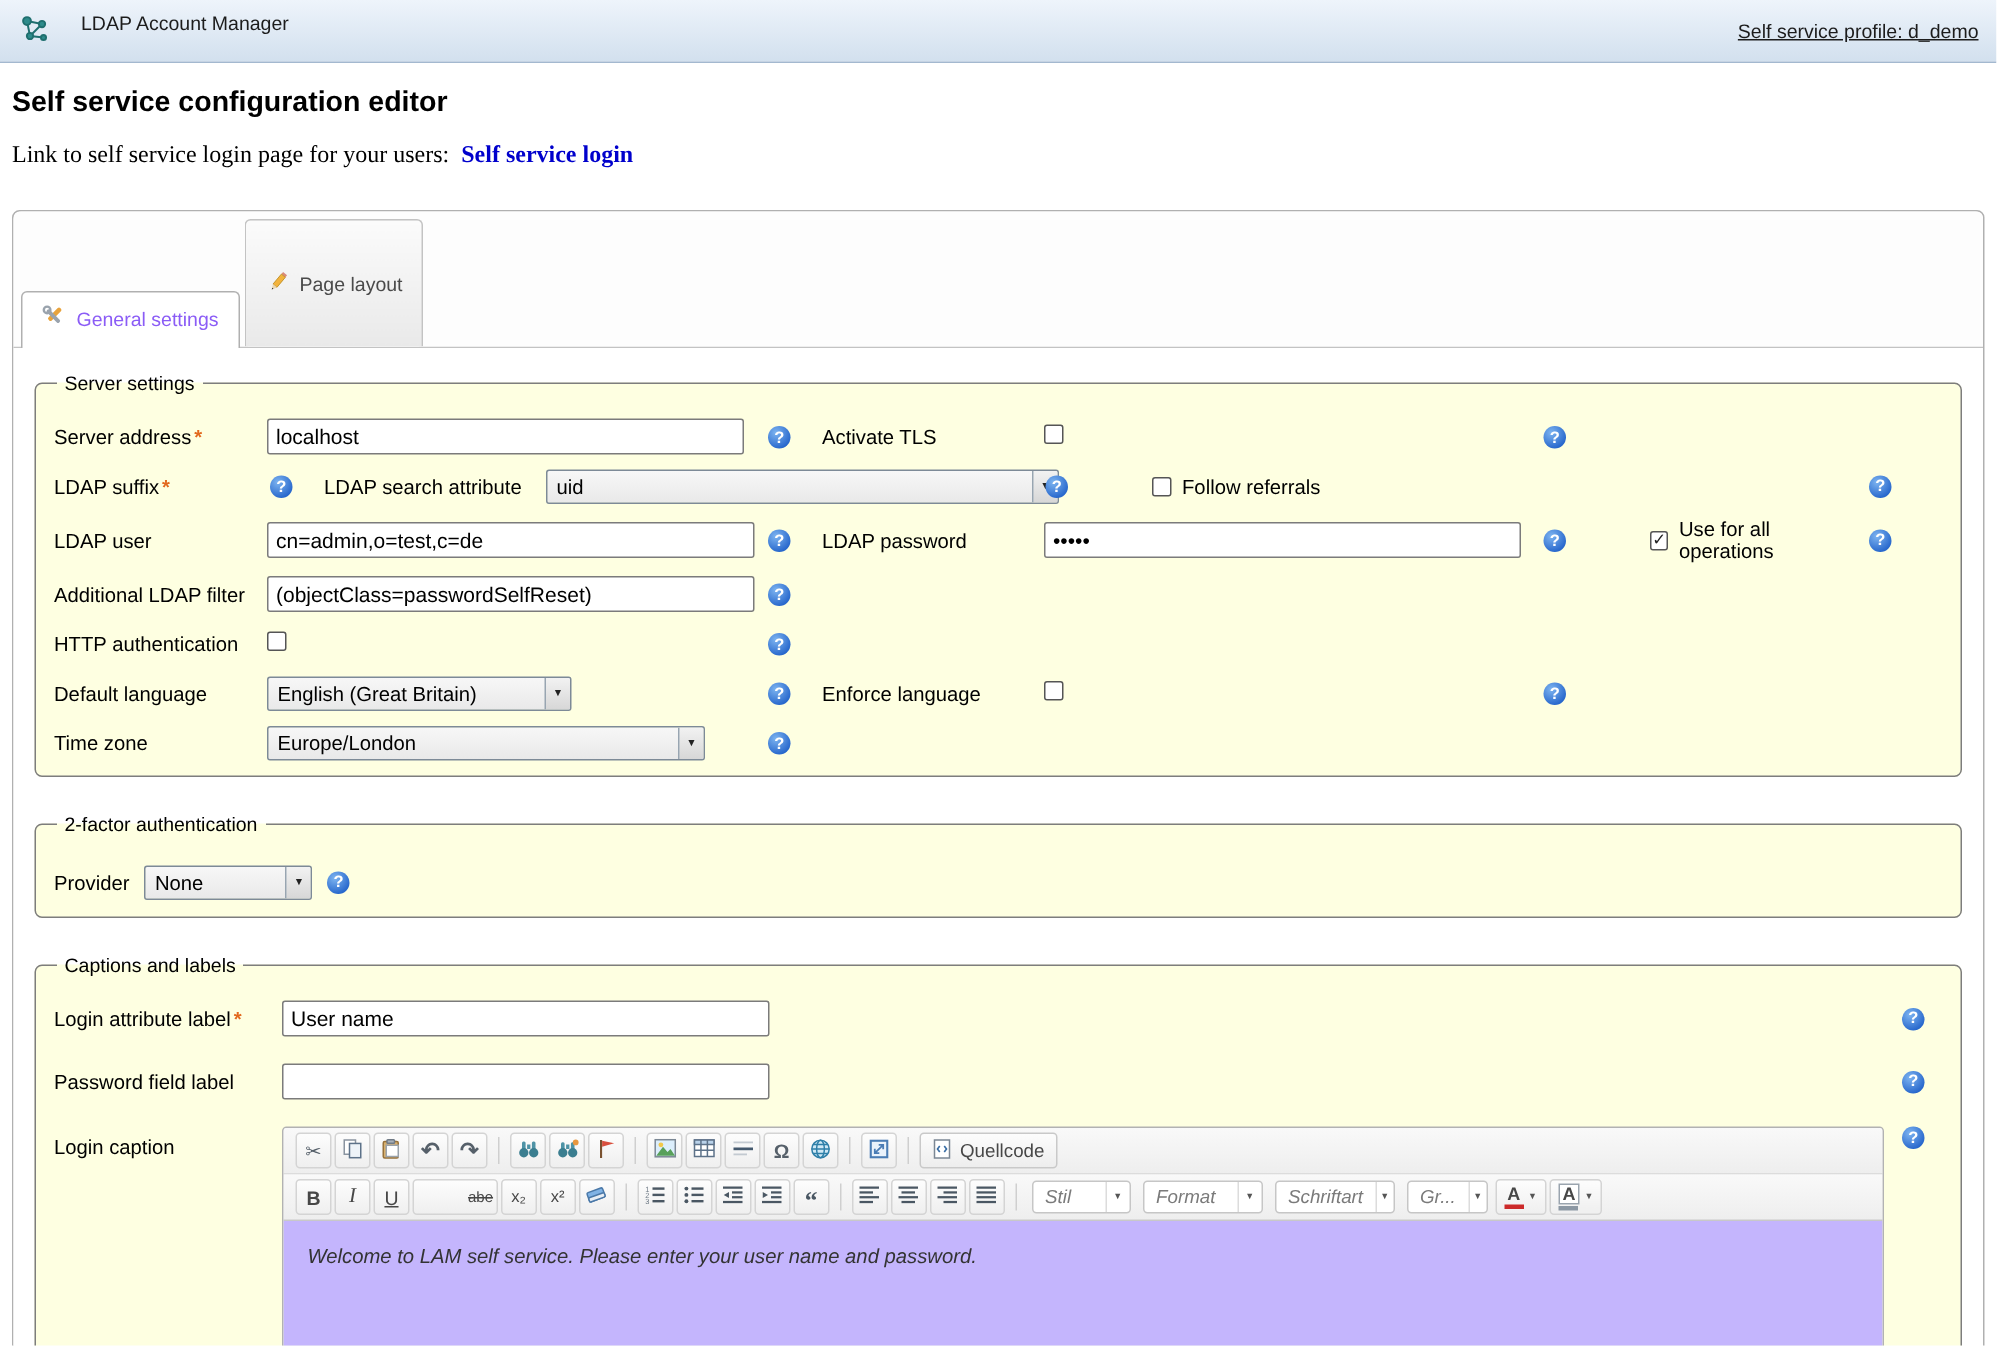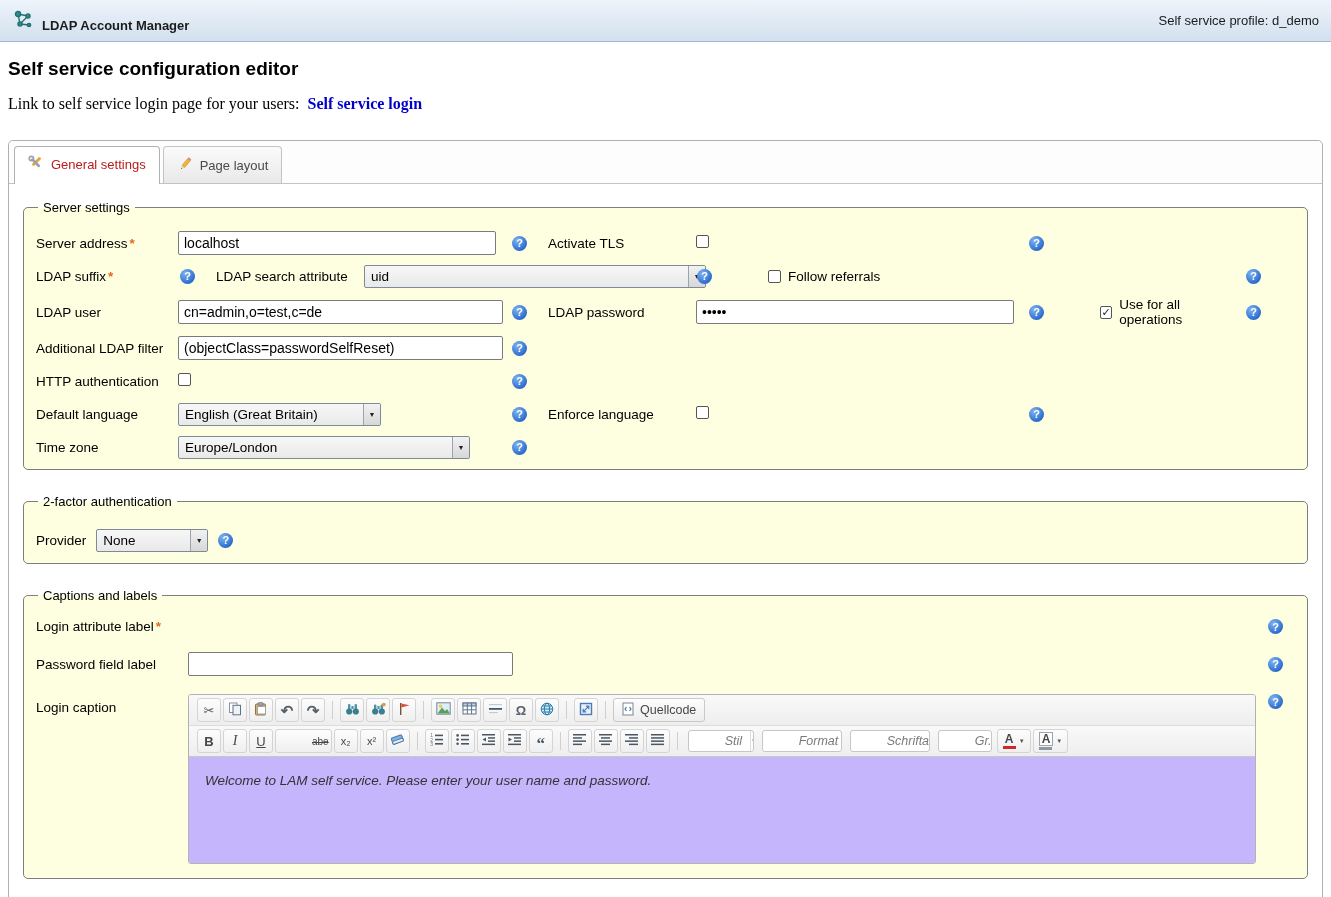--- a/index.html
+++ b/index.html
@@ -3,37 +3,37 @@
 <meta charset="utf-8">
 <style>
   * { box-sizing: border-box; margin: 0; padding: 0; }
   html,body { width:1331px; height:897px; overflow:hidden; background:#fff;
     font-family:"Liberation Sans", sans-serif; color:#000; }
 
   
   .topbar { height:42px; display:flex; align-items:center; justify-content:space-between;
     padding:0 12px; background:linear-gradient(#eef4fb,#d2e0ee);
     border-bottom:1px solid #a3b8cf; }
-  .brand { display:flex; align-items:flex-end; gap:8px; font-size:13px; color:#1c1c1c;font-weight:bold; }
-  .profile-txt { font-size:13px; color:#1c1c1c; }
+  .brand { display:flex; align-items:flex-start; gap:20px; font-size:13px; color:#1c1c1c; }
+  .profile-txt { font-size:13px; color:#1c1c1c;text-decoration:underline; }
 
   
   h1.page-title { font-size:19px; font-weight:bold; margin:16px 0 0 8px; color:#000; }
   .login-line { font-family:"Liberation Serif", serif; font-size:16px; margin:15px 0 27px 8px; }
   .login-line a { color:#0000cc; font-weight:bold; text-decoration:none; margin-left:4px; }
 
   
   .tabs-widget { margin:0 8px; border:1px solid #b0b0b0; border-radius:5px 5px 0 0; background:#fff; }
   .tabnav { display:flex; gap:3px; padding:5px 5px 0 5px; background:#fdfdfd;
     border-bottom:1px solid #c3c3c3; border-radius:5px 5px 0 0; }
   .tab { display:inline-flex; align-items:center; gap:7px; padding:8px 13px 7px;
     border:1px solid #c3c3c3; border-bottom:none; border-radius:4px 4px 0 0;
     background:linear-gradient(#fbfbfb,#e9e9e9); color:#4a4a4a; font-size:13px; cursor:pointer; }
-  .tab.active { background:#fff; margin-bottom:-1px; padding-bottom:10px; color:#b91c1c;
-    border-color:#b0b0b0; }
+  .tab.active { background:#fff; margin-bottom:-1px; padding-bottom:10px; color:#8b5cf6;
+    border-color:#b0b0b0;margin-top:48px; }
   .tabcontent { padding:16px 0 0 0; background:#fff; }
 
   
   fieldset { margin:0 14px 24px 14px; padding:16px 12px 8px 12px; background:#feffe1;
     border:1px solid #7d7d7d; border-radius:5px; }
   legend { font-size:13px; padding:0 5px; margin-left:2px; color:#000; }
 
   .row { display:flex; align-items:center; min-height:24px; margin-bottom:9px; font-size:13.5px; }
   .c1 { width:142px; } .c2 { width:332px; } .c3 { width:38px; padding-left:2px; }
   .c4 { width:148px; } .c5 { width:330px; } .c6 { width:38px; padding-left:3px; }
@@ -87,21 +87,21 @@
   .bold-g { font-weight:bold; font-size:13px; color:#474747; }
   .ital-g { font-style:italic; font-family:"Liberation Serif", serif; font-size:14px; color:#474747; }
   .und-g { text-decoration:underline; font-size:13px; color:#474747; }
   .strike-g { text-decoration:line-through; font-size:10px; color:#474747;padding-left:34px; }
   .subsup-g { font-size:11px; color:#474747; }
   .quote-g { font-family:"Liberation Serif", serif; font-weight:bold; font-size:17px; color:#4a5763; line-height:0.6; padding-top:7px; }
   .src-btn { display:inline-flex; align-items:center; gap:6px; height:24px; padding:0 8px;
     border:1px solid #c9c9c9; border-radius:3px; background:linear-gradient(#fdfdfd,#ededed);
     font-size:12.5px; color:#474747; cursor:pointer; }
   .combo { display:inline-flex; align-items:stretch; height:22px; border:1px solid #c6c6c6;
-    border-radius:3px; background:#fff; margin:0 3px; cursor:pointer; overflow:hidden;padding-left:28px; }
+    border-radius:3px; background:#fff; margin:0 3px; cursor:pointer; overflow:hidden; }
   .combo .ctxt { display:flex; align-items:center; padding:0 8px; font-style:italic;
     color:#7a7a7a; font-size:12.5px; white-space:nowrap; flex:1; }
   .combo .carr { width:16px; display:flex; align-items:center; justify-content:center;
     border-left:1px solid #dcdcdc; font-size:6px; color:#555; }
   .color-btn { display:inline-flex; align-items:center; gap:3px; height:24px; padding:0 5px;
     border:1px solid #d4d4d4; border-radius:3px; background:linear-gradient(#fdfdfd,#efefef); cursor:pointer; }
   .colA { display:flex; flex-direction:column; align-items:center; line-height:1; }
   .colA .A { font-weight:bold; font-size:12px; color:#474747; }
   .colA .A.boxed { border:1px solid #9aa4ae; padding:0 2px; background:#fff; }
   .colA .bar { width:13px; height:3px; margin-top:1px; }
@@ -262,20 +262,21 @@
         </span>
         <span class="help">?</span>
       </div>
     </fieldset>
 
     <fieldset>
       <legend>Captions and labels</legend>
 
       <div class="cap-row">
         <div class="cap-label"><span>Login attribute label</span><span class="req">*</span></div>
+        <input class="inp w325" value="User name" style="">
         <span class="help cap-help">?</span>
       </div>
 
       <div class="cap-row">
         <div class="cap-label"><span>Password field label</span></div>
         <input class="inp w325" value="" style="">
         <span class="help cap-help">?</span>
       </div>
 
       <div class="cap-row top" style="margin-bottom:6px">

